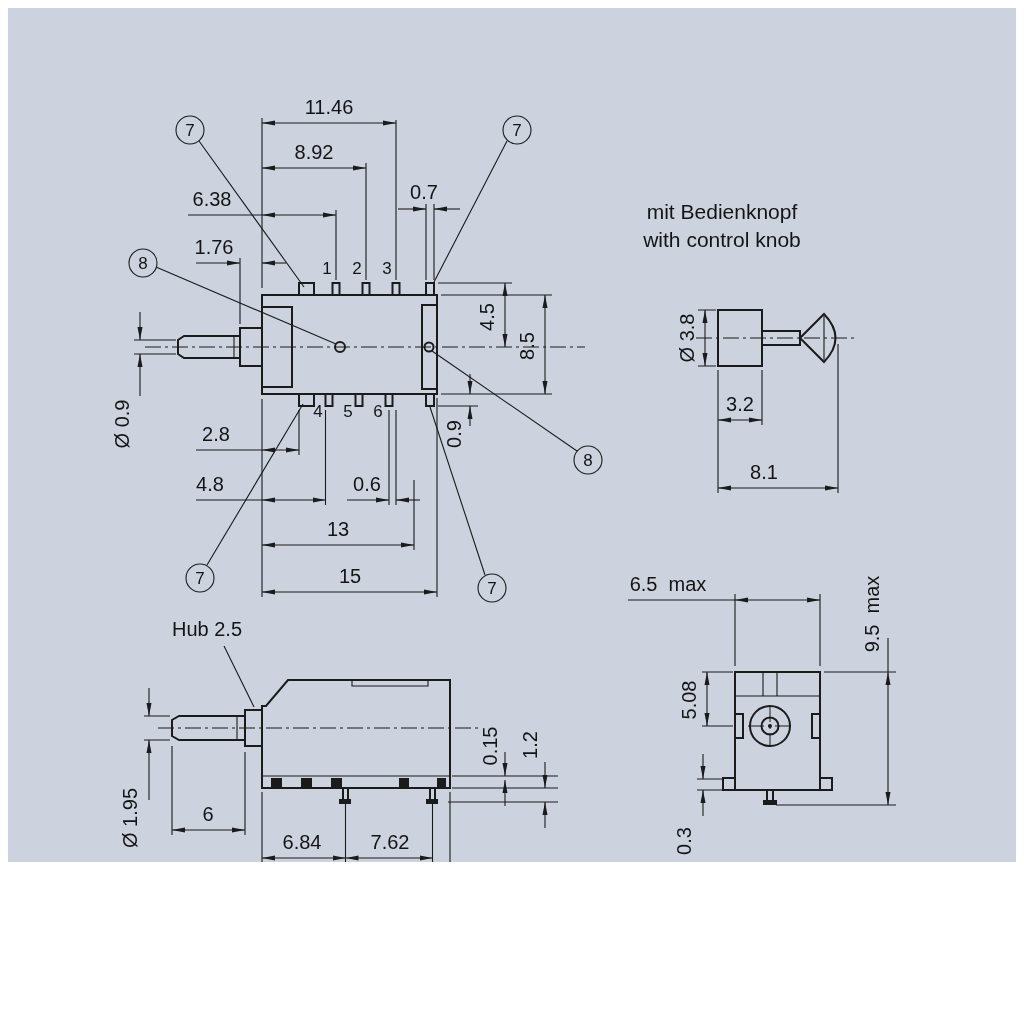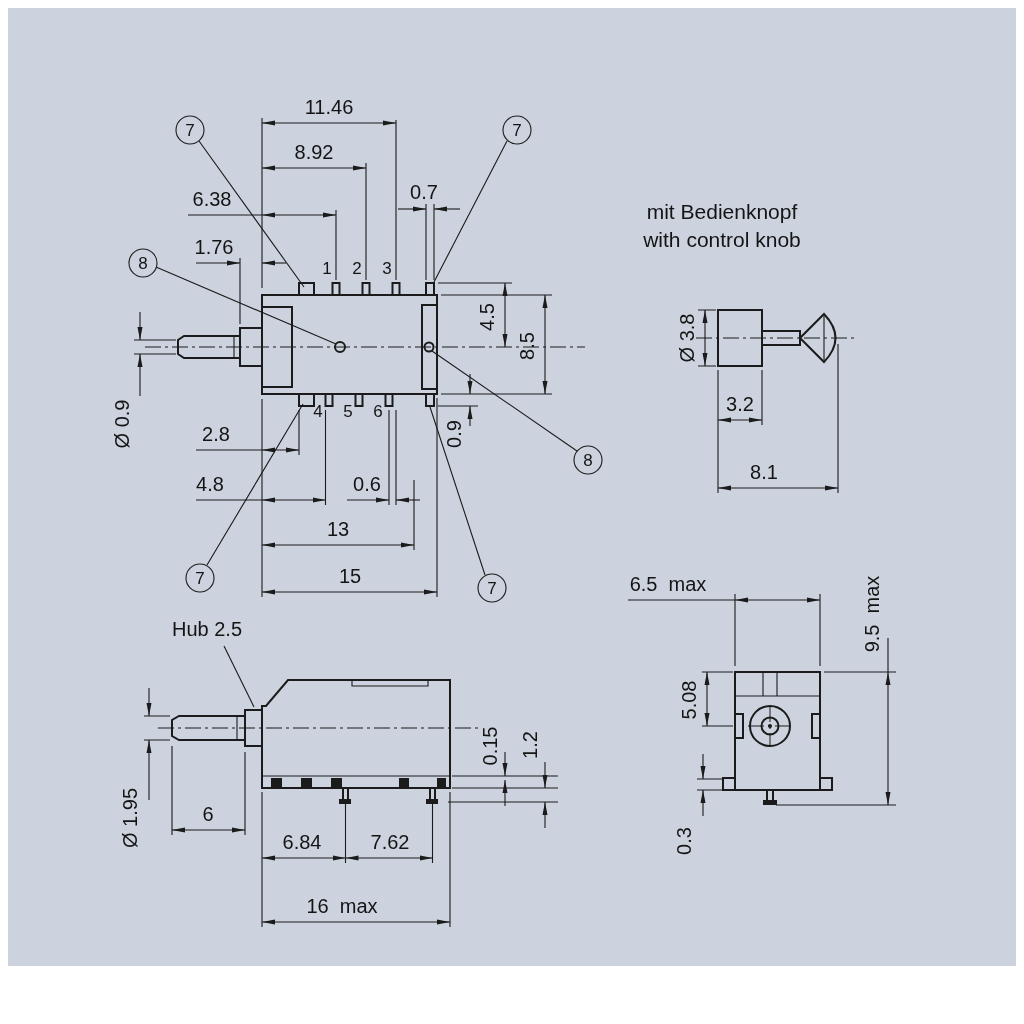--- a/index.html
+++ b/index.html
@@ -1,16 +1,16 @@
 <!DOCTYPE html>
 <html><head>
 <meta charset="utf-8">
 <style>
   html,body{margin:0;padding:0;background:#ffffff;}
-  .page{width:1024px;height:966px;position:relative;}
+  .page{width:1024px;height:862px;position:relative;}
   svg{display:block;}
   .o{fill:none;stroke:#1b1b1b;stroke-width:2;stroke-linejoin:miter;stroke-linecap:butt;}
   .t{fill:none;stroke:#1b1b1b;stroke-width:1.1;}
   .cl{fill:none;stroke:#1b1b1b;stroke-width:1;stroke-dasharray:16 4 3 4;}
   .blk{fill:#1b1b1b;stroke:none;}
   text{font-family:"Liberation Sans",sans-serif;fill:#141414;white-space:pre;}
   .dim{font-size:20px;text-anchor:middle;}
   .sm{font-size:17px;text-anchor:middle;}
   .cap{font-size:21px;text-anchor:middle;}
 </style>

